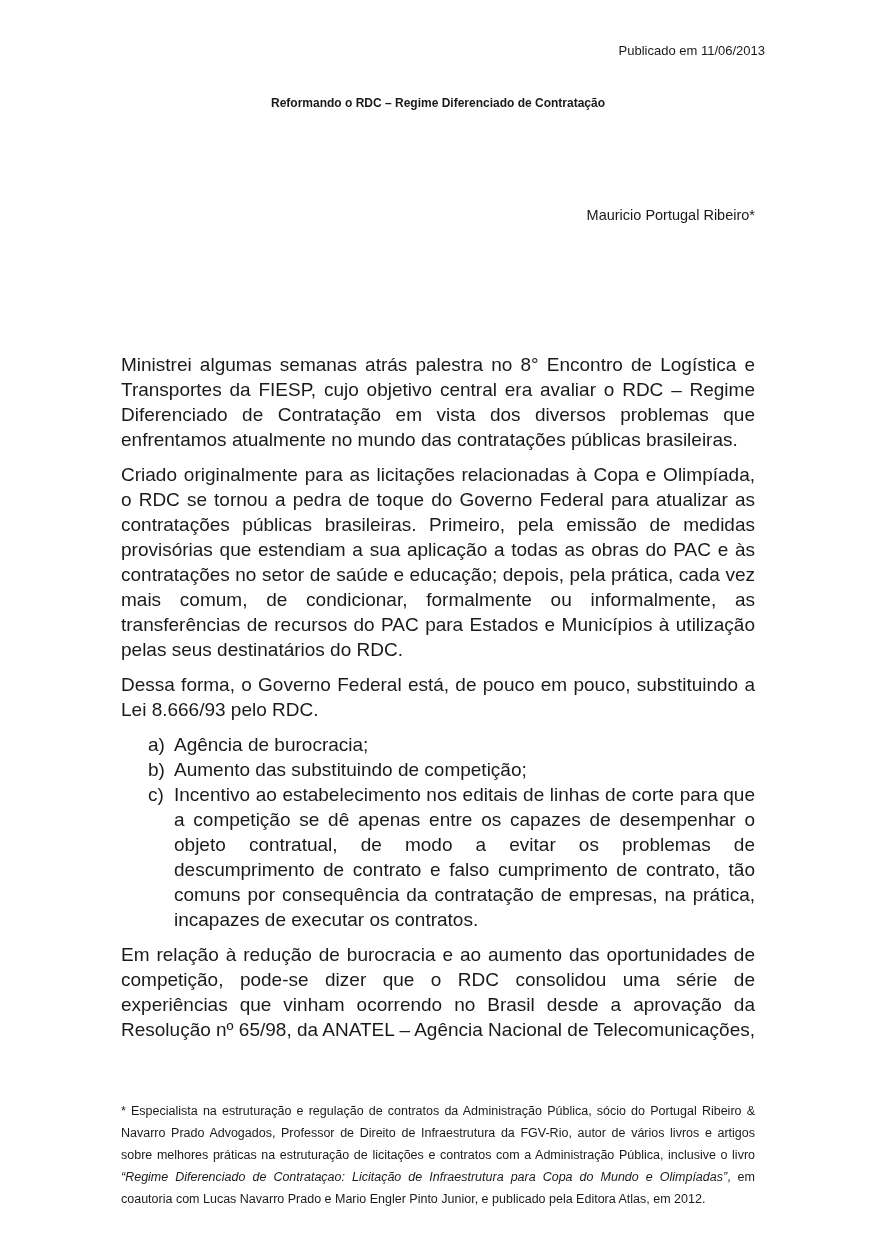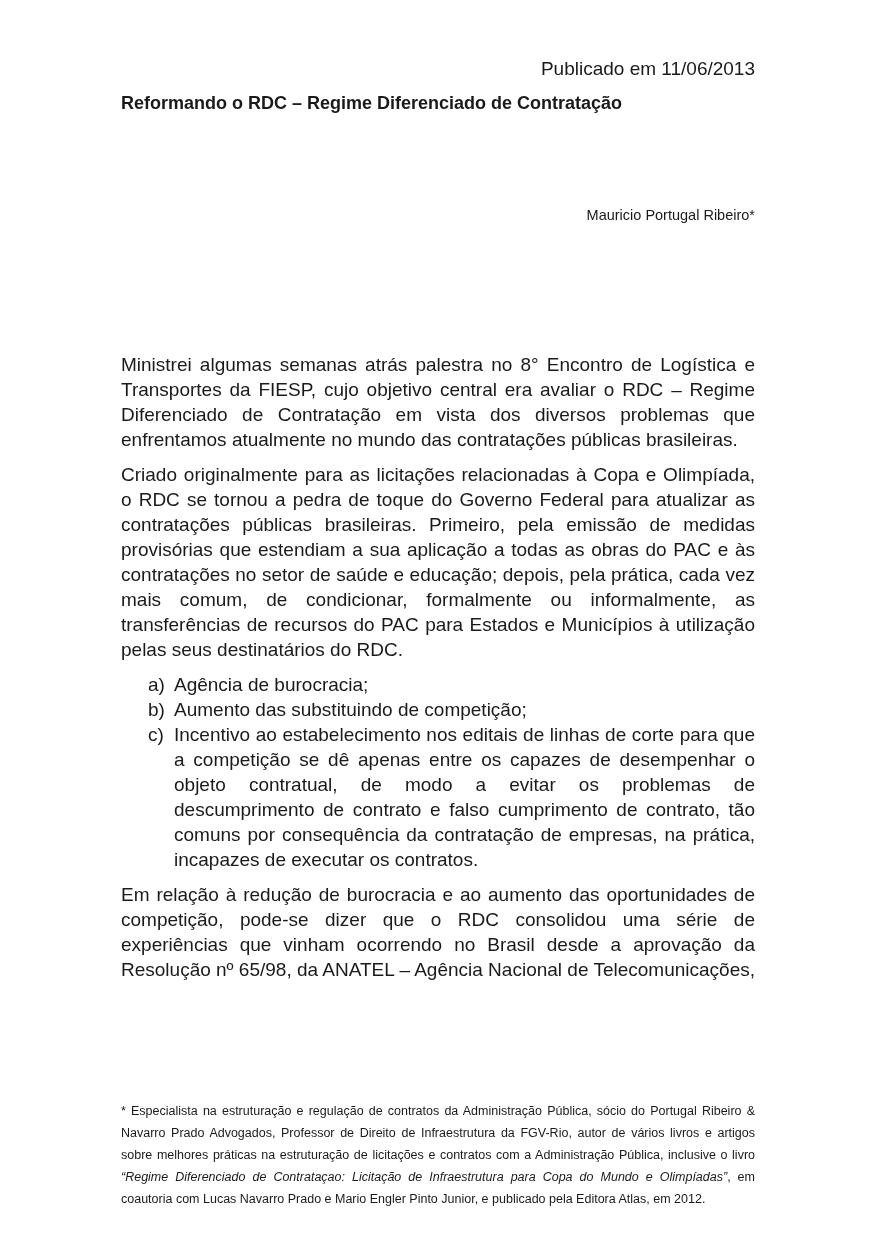--- a/index.html
+++ b/index.html
@@ -12,32 +12,32 @@
     width: 874px;
     height: 1238px;
     background: #ffffff;
     font-family: "Liberation Sans", sans-serif;
     color: #1a1a1a;
     overflow: hidden;
   }
   .published {
     position: absolute;
     top: 41px;
-    right: 119px;
-    font-size: 19px;
+    right: 109px;
+    font-size: 13px;
     line-height: 20px;
-    margin-top: 18px;
   }
   .doc-title {
     position: absolute;
     top: 93px;
     left: 121px;
     width: 634px;
     margin: 0;
-    font-size: 18px;
+    text-align: center;
+    font-size: 12px;
     font-weight: bold;
     line-height: 20px;
   }
   .author {
     position: absolute;
     top: 205px;
     right: 119px;
     font-size: 14.5px;
     font-weight: normal;
     line-height: 20px;
@@ -91,20 +91,21 @@
   <h1 class="doc-title">Reformando o RDC – Regime Diferenciado de Contratação</h1>
 
   <div class="author">Mauricio Portugal Ribeiro*</div>
 
   <div class="content">
 
     <p>Ministrei algumas semanas atrás palestra no 8° Encontro de Logística e Transportes da FIESP, cujo objetivo central era avaliar o RDC – Regime Diferenciado de Contratação em vista dos diversos problemas que enfrentamos atualmente no mundo das contratações públicas brasileiras.</p>
 
     <p>Criado originalmente para as licitações relacionadas à Copa e Olimpíada, o RDC se tornou a pedra de toque do Governo Federal para atualizar as contratações públicas brasileiras. Primeiro, pela emissão de medidas provisórias que estendiam a sua aplicação a todas as obras do PAC e às contratações no setor de saúde e educação; depois, pela prática, cada vez mais comum, de condicionar, formalmente ou informalmente, as transferências de recursos do PAC para Estados e Municípios à utilização pelas seus destinatários do RDC.</p>
 
+    <p>Dessa forma, o Governo Federal está, de pouco em pouco, substituindo a Lei 8.666/93 pelo RDC.</p>
 
 
     <div class="agenda-list">
       <div class="list-item">
         <span class="list-marker">a)</span>
         <span class="list-text">Agência de burocracia;</span>
       </div>
       <div class="list-item">
         <span class="list-marker">b)</span>
         <span class="list-text">Aumento das substituindo de competição;</span>

